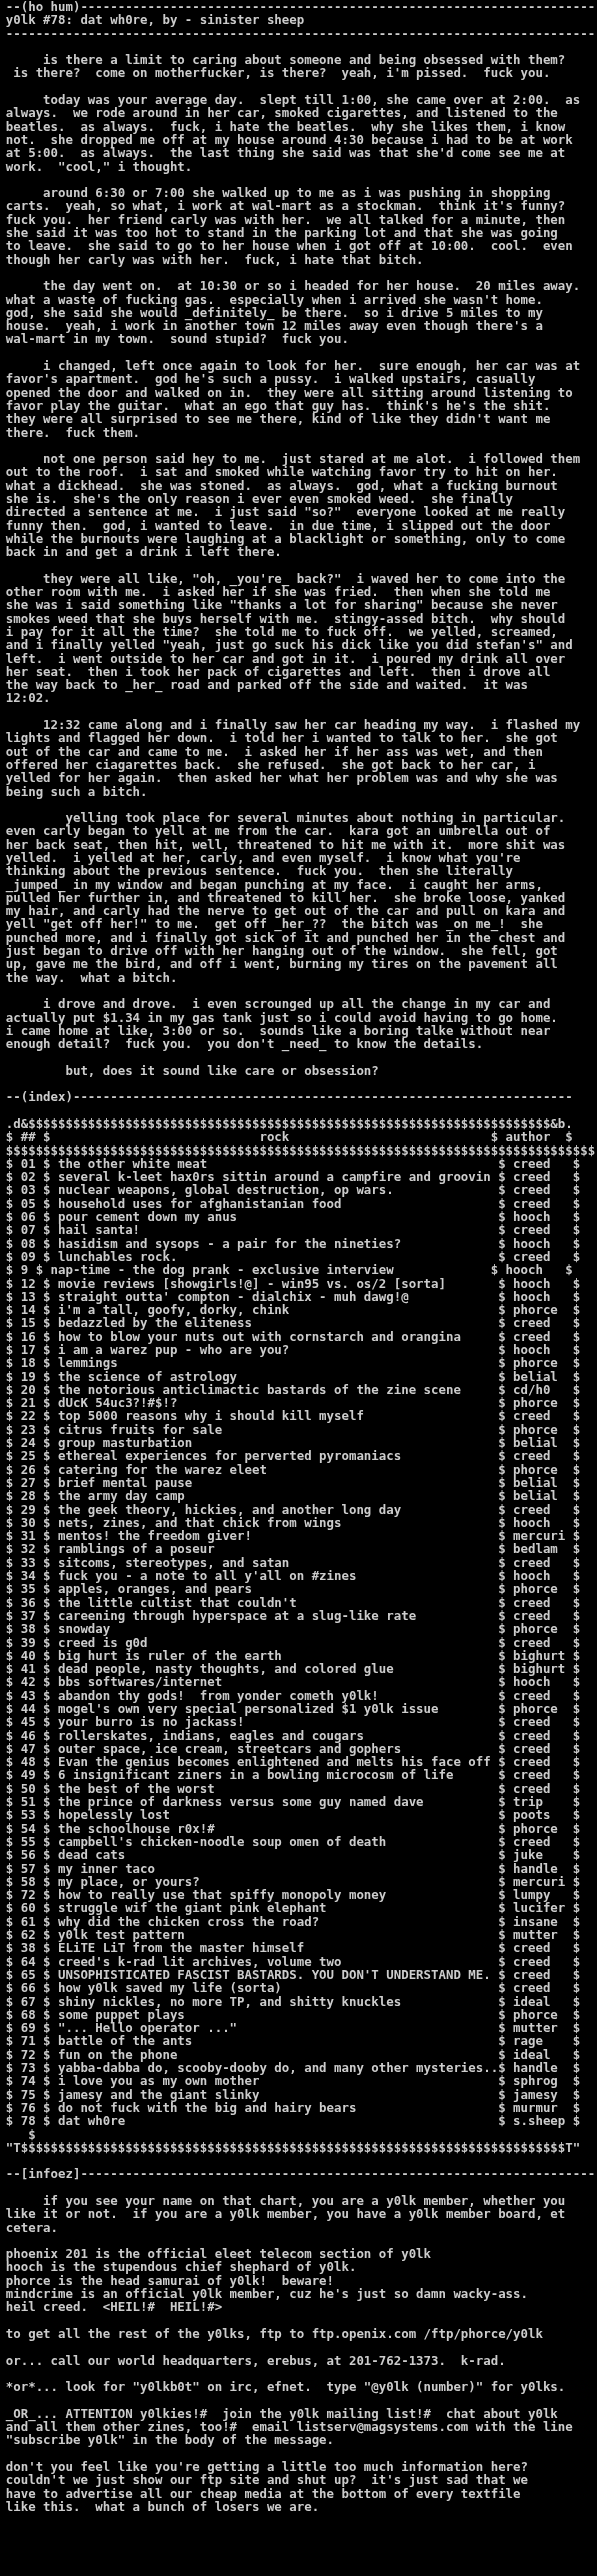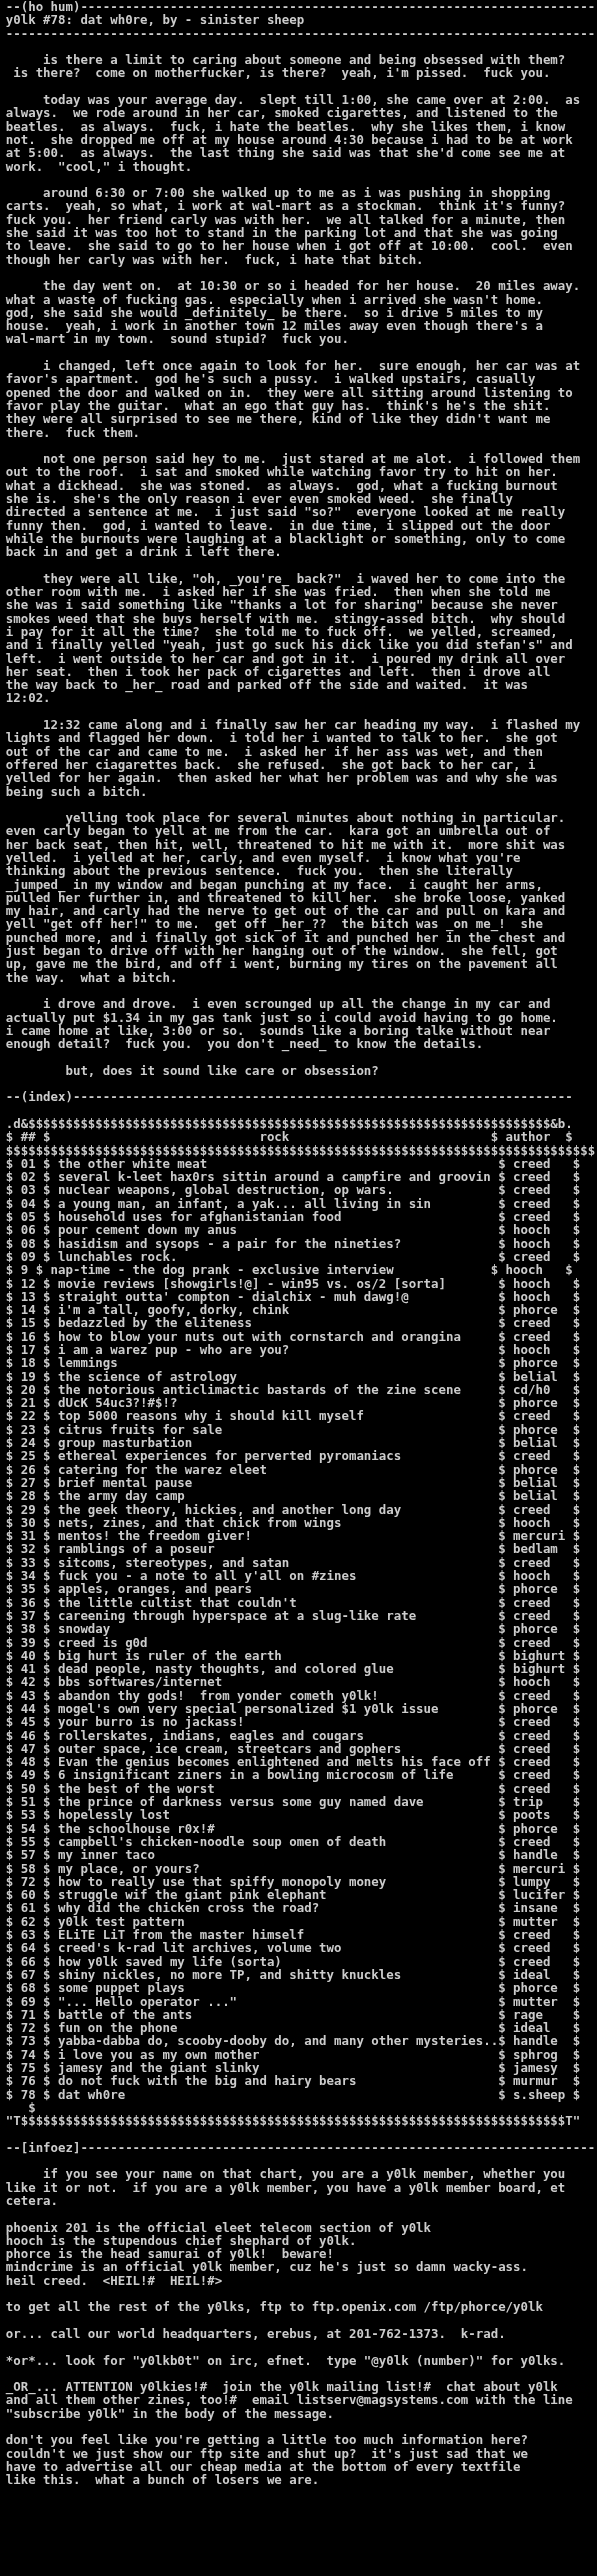--- a/index.html
+++ b/index.html
@@ -109,23 +109,23 @@
         but, does it sound like care or obsession?
 
 </span><span>--(index)-------------------------------------------------------------------
 
 </span><span>.d&amp;$$$$$$$$$$$$$$$$$$$$$$$$$$$$$$$$$$$$$$$$$$$$$$$$$$$$$$$$$$$$$$$$$$$$$$&amp;b.
 </span><span>$ ## $                            rock                           $ author  $
 </span><span>$$$$$$$$$$$$$$$$$$$$$$$$$$$$$$$$$$$$$$$$$$$$$$$$$$$$$$$$$$$$$$$$$$$$$$$$$$$$$$$
 </span><span>$ 01 $ the other white meat                                       $ creed   $
 </span><span>$ 02 $ several k-leet hax0rs sittin around a campfire and groovin $ creed   $
 </span><span>$ 03 $ nuclear weapons, global destruction, op wars.              $ creed   $
-</span><span>$ 04 $ a young man, an infant, a yak... all living in sin         $ creed   $
 </span><span>$ 05 $ household uses for afghanistanian food                     $ creed   $
 </span><span>$ 06 $ pour cement down my anus                                   $ hooch   $
+</span><span>$ 07 $ hail santa!                                                $ creed   $
 </span><span>$ 08 $ hasidism and sysops - a pair for the nineties?             $ hooch   $
 </span><span>$ 09 $ lunchables rock.                                           $ creed   $
 </span><span>$ 9 $ nap-time - the dog prank - exclusive interview             $ hooch   $
 </span><span>$ 12 $ movie reviews [showgirls!@] - win95 vs. os/2 [sorta]       $ hooch   $
 </span><span>$ 13 $ straight outta' compton - dialchix - muh dawg!@            $ hooch   $
 </span><span>$ 14 $ i'm a tall, goofy, dorky, chink                            $ phorce  $
 </span><span>$ 15 $ bedazzled by the eliteness                                 $ creed   $
 </span><span>$ 16 $ how to blow your nuts out with cornstarch and orangina     $ creed   $
 </span><span>$ 17 $ i am a warez pup - who are you?                            $ hooch   $
 </span><span>$ 18 $ lemmings                                                   $ phorce  $
@@ -158,28 +158,30 @@
 </span><span>$ 45 $ your burro is no jackass!                                  $ creed   $
 </span><span>$ 46 $ rollerskates, indians, eagles and cougars                  $ creed   $
 </span><span>$ 47 $ outer space, ice cream, streetcars and gophers             $ creed   $
 </span><span>$ 48 $ Evan the genius becomes enlightened and melts his face off $ creed   $
 </span><span>$ 49 $ 6 insignificant ziners in a bowling microcosm of life      $ creed   $
 </span><span>$ 50 $ the best of the worst                                      $ creed   $
 </span><span>$ 51 $ the prince of darkness versus some guy named dave          $ trip    $
 </span><span>$ 53 $ hopelessly lost                                            $ poots   $
 </span><span>$ 54 $ the schoolhouse r0x!#                                      $ phorce  $
 </span><span>$ 55 $ campbell's chicken-noodle soup omen of death               $ creed   $
+</span><span>$ 56 $ dead cats                                                  $ juke    $
 </span><span>$ 57 $ my inner taco                                              $ handle  $
 </span><span>$ 58 $ my place, or yours?                                        $ mercuri $
 </span><span>$ 72 $ how to really use that spiffy monopoly money               $ lumpy   $
 </span><span>$ 60 $ struggle wif the giant pink elephant                       $ lucifer $
 </span><span>$ 61 $ why did the chicken cross the road?                        $ insane  $
 </span><span>$ 62 $ y0lk test pattern                                          $ mutter  $
-</span><span>$ 63 $ ELiTE LiT from the master himself                          $ creed   $
+</span><span>$ 38 $ ELiTE LiT from the master himself                          $ creed   $
 </span><span>$ 64 $ creed's k-rad lit archives, volume two                     $ creed   $
+</span><span>$ 65 $ UNSOPHISTICATED FASCIST BASTARDS. YOU DON'T UNDERSTAND ME. $ creed   $
 </span><span>$ 66 $ how y0lk saved my life (sorta)                             $ creed   $
 </span><span>$ 67 $ shiny nickles, no more TP, and shitty knuckles             $ ideal   $
 </span><span>$ 68 $ some puppet plays                                          $ phorce  $
 </span><span>$ 69 $ "... Hello operator ..."                                   $ mutter  $
 </span><span>$ 71 $ battle of the ants                                         $ rage    $
 </span><span>$ 72 $ fun on the phone                                           $ ideal   $
 </span><span>$ 73 $ yabba-dabba do, scooby-dooby do, and many other mysteries..$ handle  $
 </span><span>$ 74 $ i love you as my own mother                                $ sphrog  $
 </span><span>$ 75 $ jamesy and the giant slinky                                $ jamesy  $
 </span><span>$ 76 $ do not fuck with the big and hairy bears                   $ murmur  $

